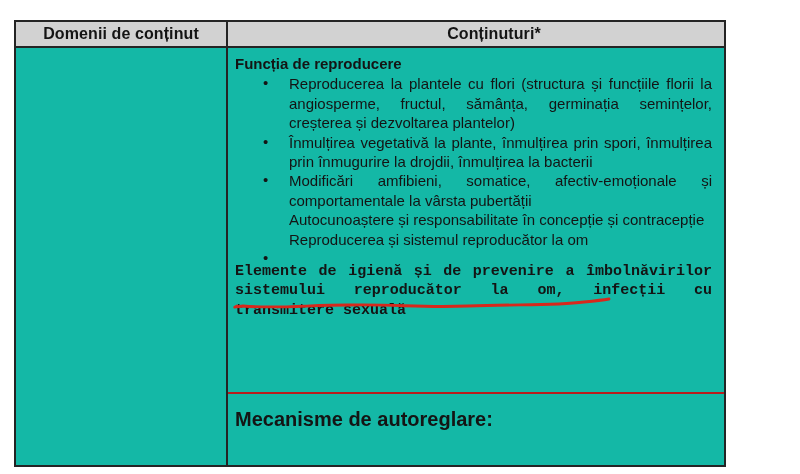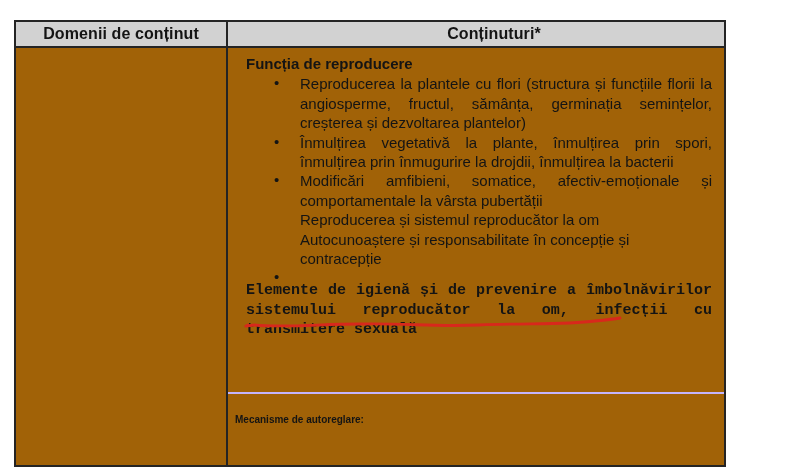--- a/index.html
+++ b/index.html
@@ -19,21 +19,21 @@
   .content-table {
     position: absolute;
     left: 14px;
     top: 20px;
     width: 712px;
     height: 447px;
     border: 2px solid #242424;
     box-sizing: border-box;
     display: flex;
     flex-direction: column;
-    background: #a16207;
+    background: #14b8a6;
   }
   .header-row {
     display: flex;
     flex: 0 0 24px;
     background: #d2d2d2;
     border-bottom: 2px solid #242424;
   }
   .header-cell {
     display: flex;
     align-items: center;
@@ -60,29 +60,29 @@
   }
   .contents-col {
     flex: 1;
     display: flex;
     flex-direction: column;
     min-width: 0;
   }
   .main-cell {
     flex: 0 0 346px;
     box-sizing: border-box;
-    border-bottom: 2px solid #c4b5fd;
-    padding: 6px 12px 0 18px;
+    border-bottom: 2px solid #b91c1c;
+    padding: 6px 12px 0 7px;
     font-size: 15px;
     line-height: 19.4px;
   }
   .bottom-cell {
     flex: 1;
     padding: 16px 4px 0 7px;
-    font-size: 10px;
+    font-size: 20px;
     line-height: 19.4px;
   }
   .section-heading {
     font-weight: bold;
     margin: 0 0 1px 0;
   }
   .bullet-item {
     position: relative;
     padding-left: 54px;
     text-align: justify;
@@ -141,22 +141,22 @@
           <div class="bullet-item">
             <span class="bullet-marker">•</span>
             <span>Înmulțirea vegetativă la plante, înmulțirea prin spori, înmulțirea prin înmugurire la drojdii, înmulțirea la bacterii</span>
           </div>
 
           <div class="bullet-item">
             <span class="bullet-marker">•</span>
             <span>Modificări amfibieni, somatice, afectiv-emoționale și comportamentale la vârsta pubertății</span>
           </div>
 
+          <div class="plain-line">Autocunoaștere și responsabilitate în concepție și contracepție</div>
           <div class="plain-line">Reproducerea și sistemul reproducător la om</div>
-          <div class="plain-line">Autocunoaștere și responsabilitate în concepție și contracepție</div>
 
           <div class="bullet-item">
             <span class="bullet-marker">•</span>
           </div>
 
           <div class="highlight-para">
             <span>Elemente de igienă și de prevenire a îmbolnăvirilor sistemului reproducător la om, infecții cu transmitere sexuală</span>
             <svg class="red-underline" viewBox="0 0 382 13" preserveAspectRatio="none">
               <path d="M5,9 C1,11 2,10 11,9 C42,12 78,8 116,8 C166,7 188,11 236,9 C286,7 322,9 352,5 C362,4 371,3 377,2" fill="none" stroke="#d8281c" stroke-width="2.8" stroke-linecap="round"></path>
             </svg>

